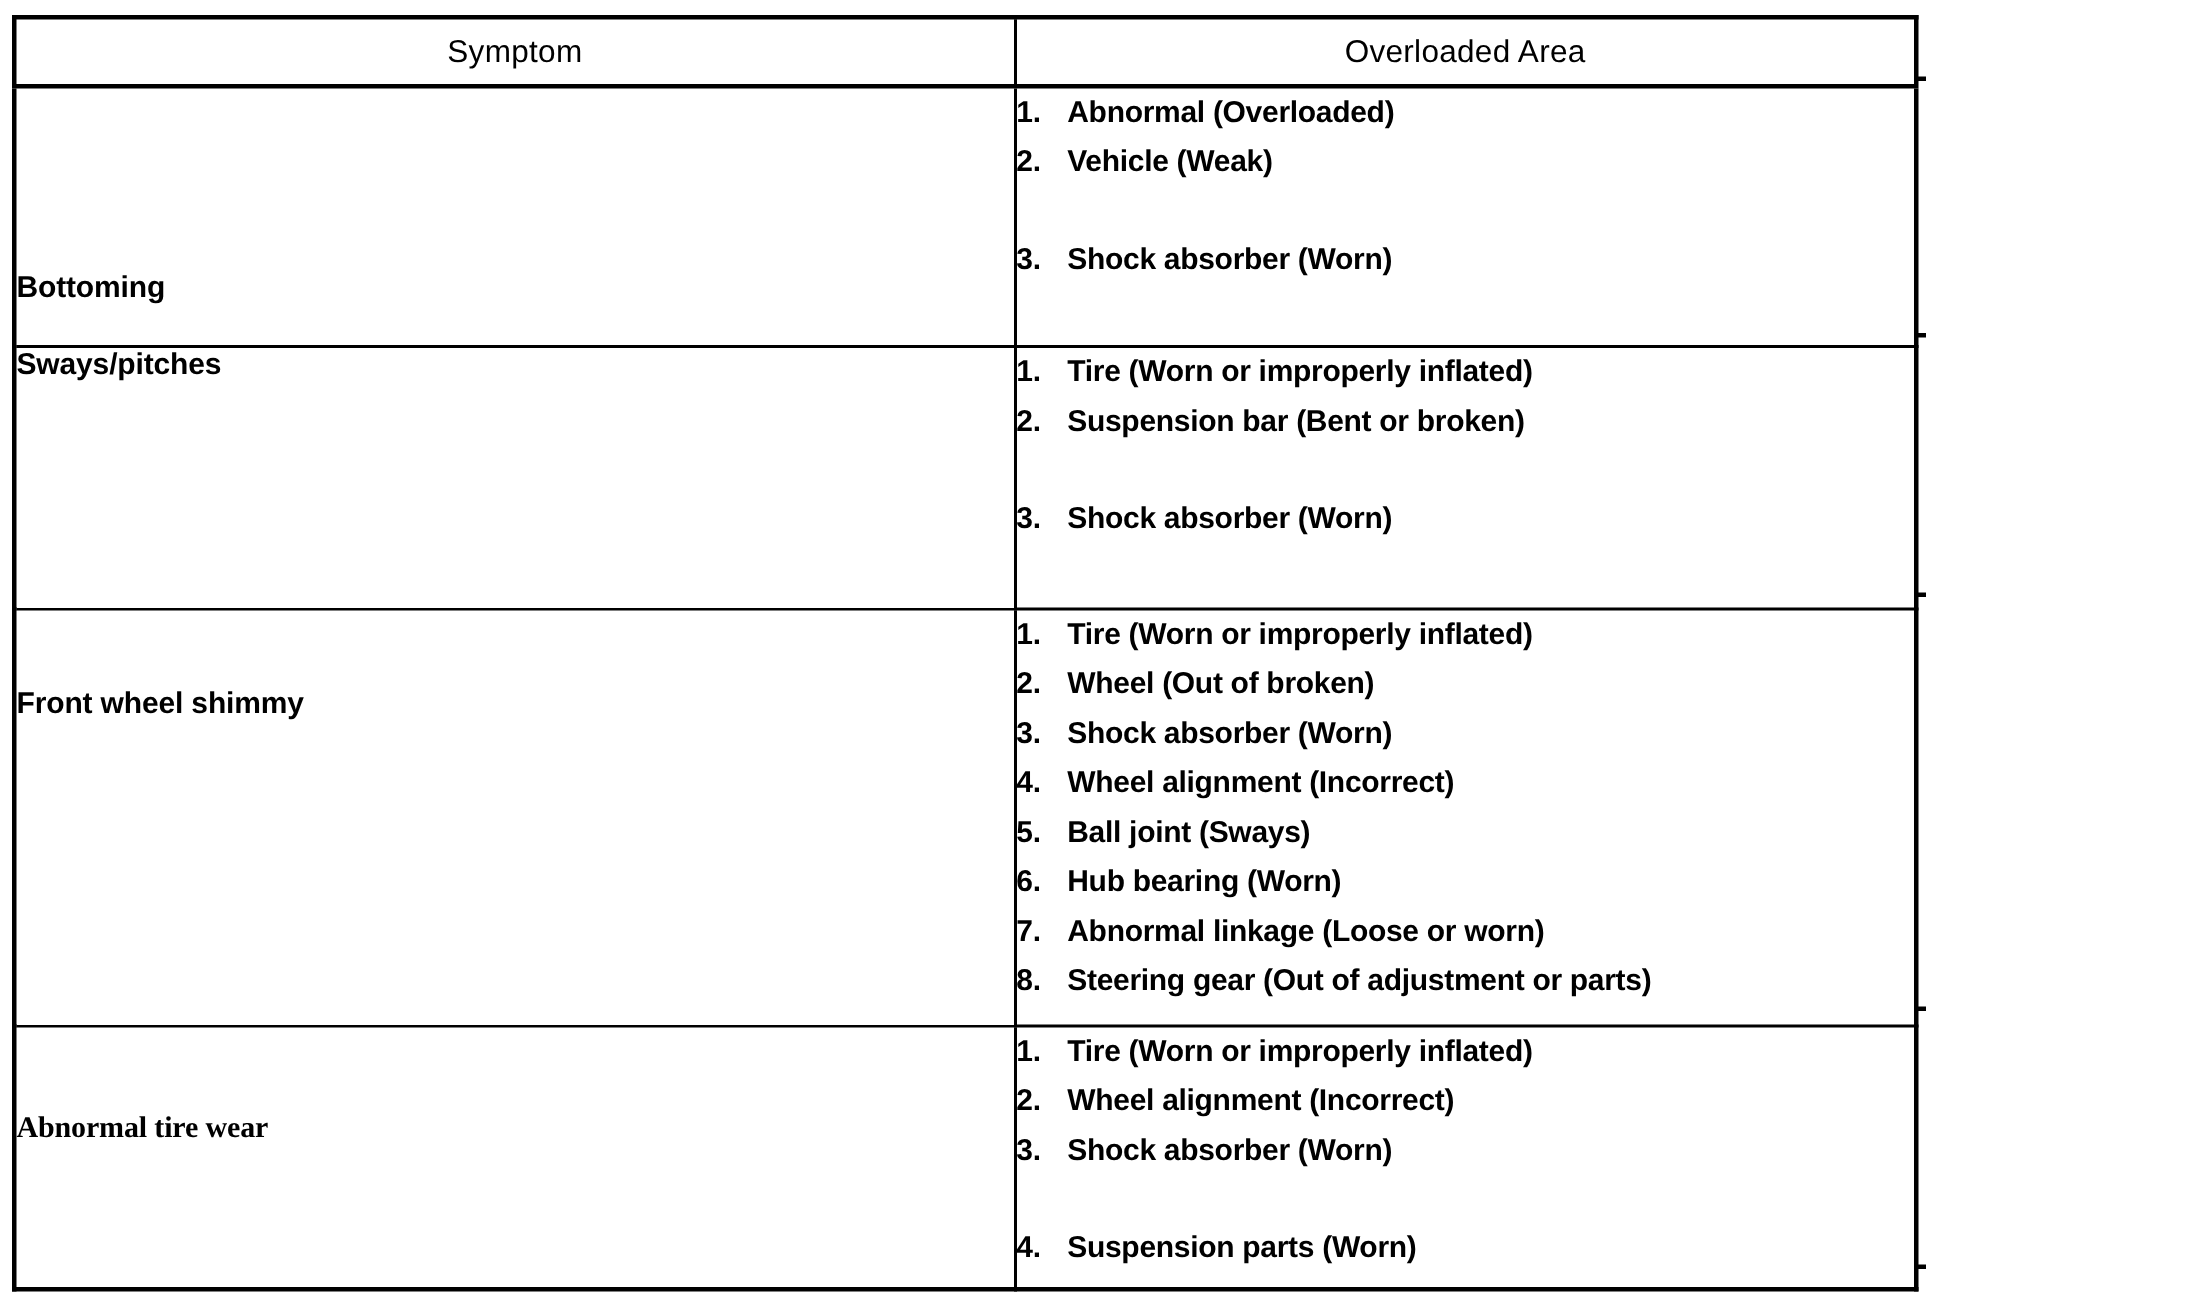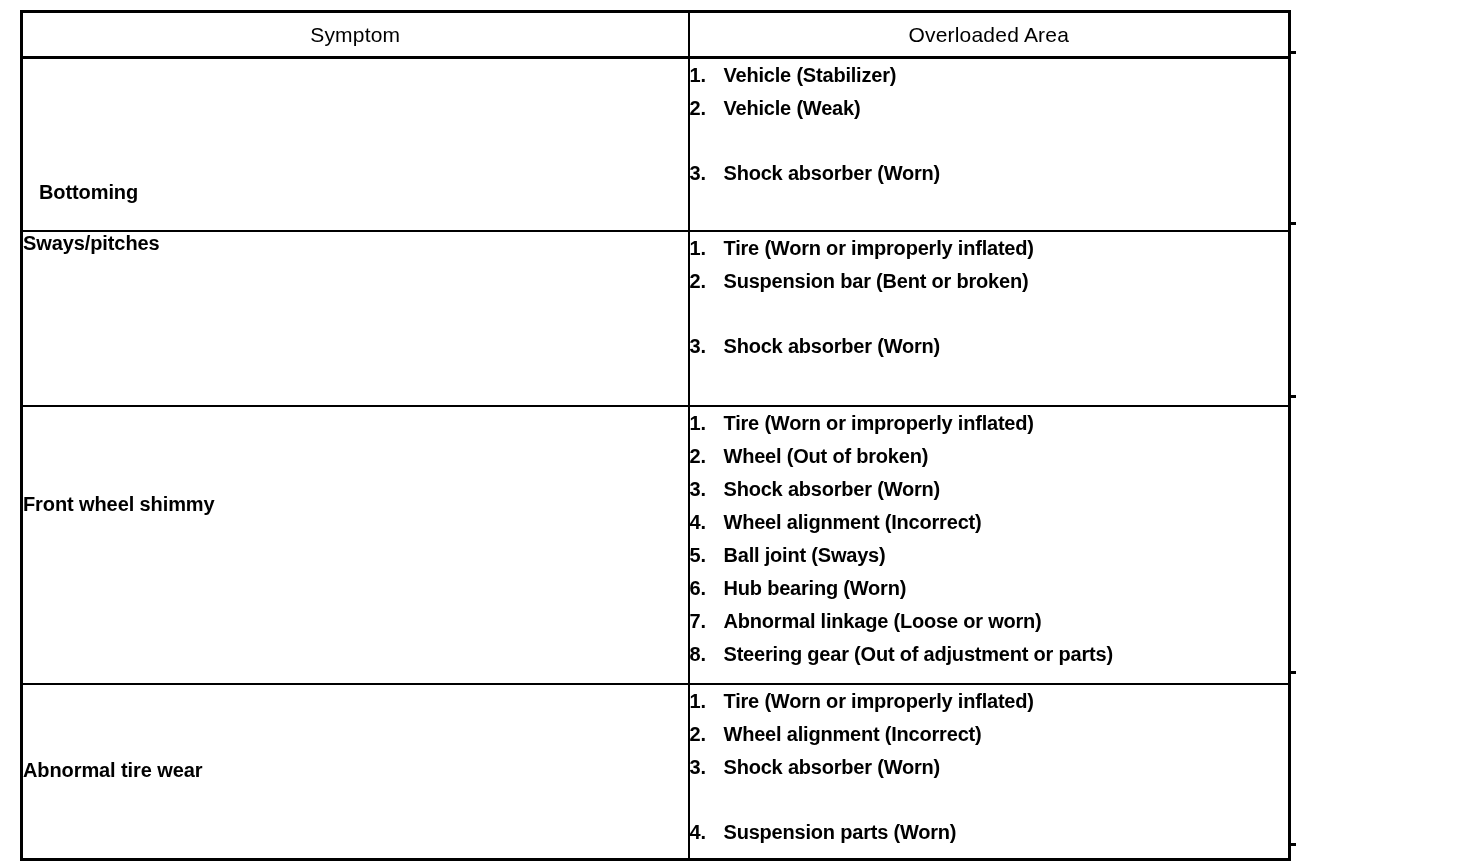--- a/index.html
+++ b/index.html
@@ -20,21 +20,21 @@
   .page {
     position: relative;
     width: 1472px;
     height: 866px;
     background: #ffffff;
   }
 
   
   .table-wrap {
     position: absolute;
-    left: 20px;
+    left: 8px;
     top: 10px;
     width: 1268px;
     height: 836px;
   }
 
   .tbl {
     width: 100%;
     height: 100%;
     border-collapse: collapse;
     table-layout: fixed;
@@ -112,22 +112,22 @@
   }
 
   
   .row-1 td { height: 171px; }
   .row-2 td { height: 173px; }
   .row-3 td { height: 276px; }
   .row-4 td { height: 173px; }
 
   .sym-pad-1 { padding-top: 122px; }
   .sym-pad-2 { }
-  .sym-pad-3 { padding-top: 86px; }
-  .sym-pad-4 { padding-top: 74px; }
+  .sym-pad-3 { padding-top: 51px; }
+  .sym-pad-4 { padding-top: 56px; font-family: Liberation Serif, serif; }
 
   
   .overhang {
     position: absolute;
     left: 1268px;
     width: 8px;
     height: 3px;
     background: #000000;
   }
   .oh-1 { top: 41px; }
@@ -157,26 +157,26 @@
           <th>
             <span class="hdr-label">Overloaded Area</span>
           </th>
         </tr>
       </thead>
 
       <tbody>
 
         <tr class="row-1">
           <td class="sym-cell">
-            <span class="sym-label sym-pad-1" style="display:block;padding-left:16px;">Bottoming</span>
-          </td>
-          <td class="area-cell">
-            <ul class="area-list">
-              <li class="area-item">
-                <span class="num">1.</span><span class="txt">Vehicle (Stabilizer)</span>
+            <span class="sym-label sym-pad-1" style="display:block;">Bottoming</span>
+          </td>
+          <td class="area-cell">
+            <ul class="area-list">
+              <li class="area-item">
+                <span class="num">1.</span><span class="txt">Abnormal (Overloaded)</span>
               </li>
               <li class="area-item">
                 <span class="num">2.</span><span class="txt">Vehicle (Weak)</span>
               </li>
               <li class="area-item gap-before">
                 <span class="num">3.</span><span class="txt">Shock absorber (Worn)</span>
               </li>
             </ul>
           </td>
         </tr>

